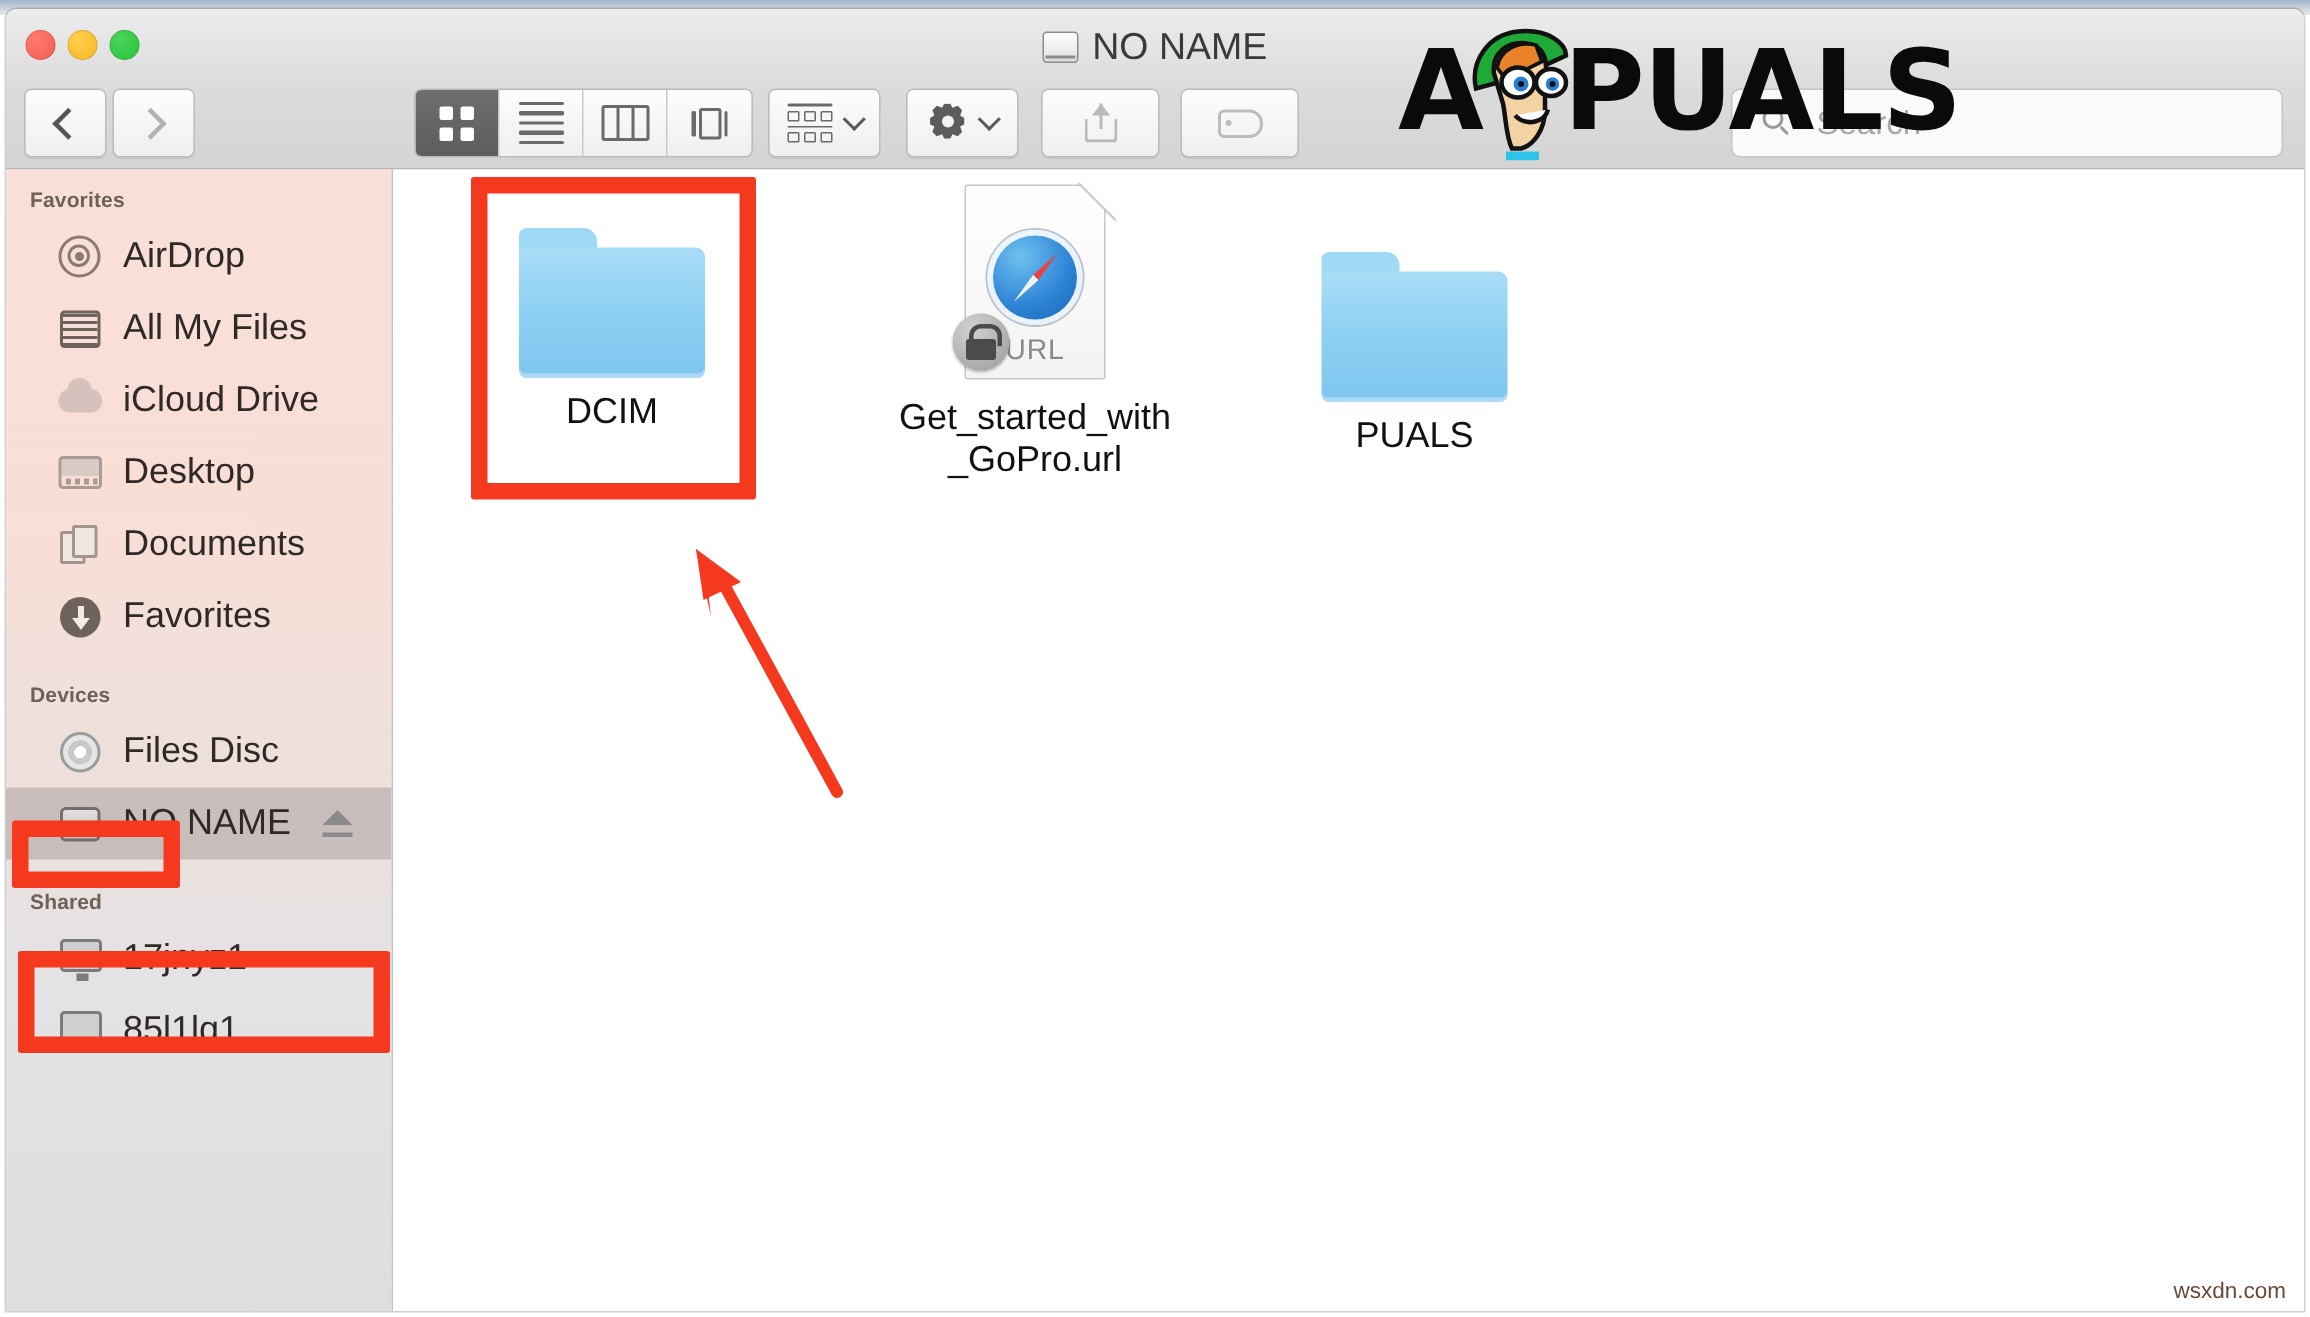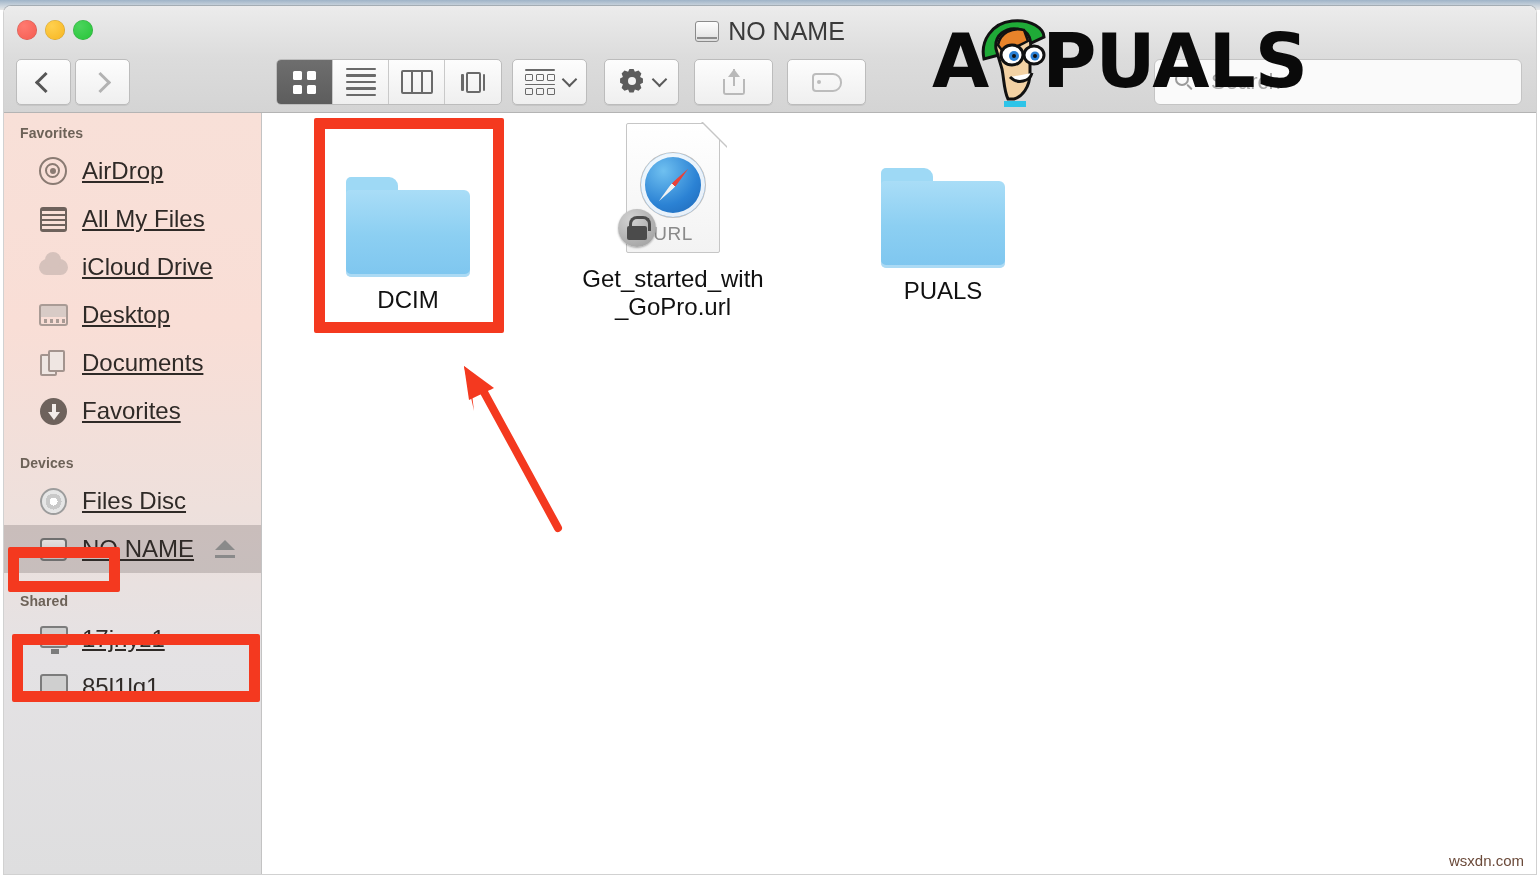--- a/index.html
+++ b/index.html
@@ -156,21 +156,21 @@
   .sb-header {
     font-size:14px; color:#6d6258; font-weight:bold;
     padding:12px 0 6px 16px; letter-spacing:.1px;
   }
   .sb-item {
     height:48px; display:flex; align-items:center; gap:12px; padding-left:34px;
     font-size:24px; color:#2f2a27;
   }
   .sb-item.selected { background:rgba(120,110,110,.30); }
   .sb-icon { width:32px; height:30px; position:relative; flex:0 0 32px; }
-  .sb-label { white-space:nowrap;text-decoration:underline; }
+  .sb-label { white-space:nowrap; }
   .eject { margin-left:auto; margin-right:26px; width:20px; position:relative; height:18px; }
   .eject::before{
     content:""; position:absolute; left:0; top:0;
     border-left:10px solid transparent; border-right:10px solid transparent; border-bottom:10px solid #8a8a8a;
   }
   .eject::after{ content:""; position:absolute; left:0; bottom:0; width:20px; height:3.5px; background:#8a8a8a; }
 
   
   .ic-airdrop, .ic-airdrop::before, .ic-airdrop::after {
     box-sizing:border-box; border:2.4px solid #8a7b73; border-radius:50%;
@@ -488,31 +488,31 @@
       <div class="sb-item">
         <span class="sb-icon">
             <span class="ic-mon"></span>
           </span>
         <span class="sb-label">85l1lq1</span>
       </div>
     </div>
 
     <div class="content">
 
-      <div class="icon-cell" style="left:50px; top:29px;">
+      <div class="icon-cell" style="left:50px; top:4px;">
         <div class="cell-ico">
           <div class="folder">
               <div class="tab"></div>
               <div class="body"></div>
             </div>
         </div>
         <div class="cell-label">DCIM</div>
       </div>
 
-      <div class="icon-cell" style="left:315px; top:8px;">
+      <div class="icon-cell" style="left:332px; top:8px;">
         <div class="cell-ico">
           <div class="urlfile">
             <div class="page"></div>
             <div class="fold"></div>
             <div class="compass">
                 <div class="needle"></div>
               </div>
             <div class="lbl">URL</div>
             <div class="lockbadge"></div>
           </div>

